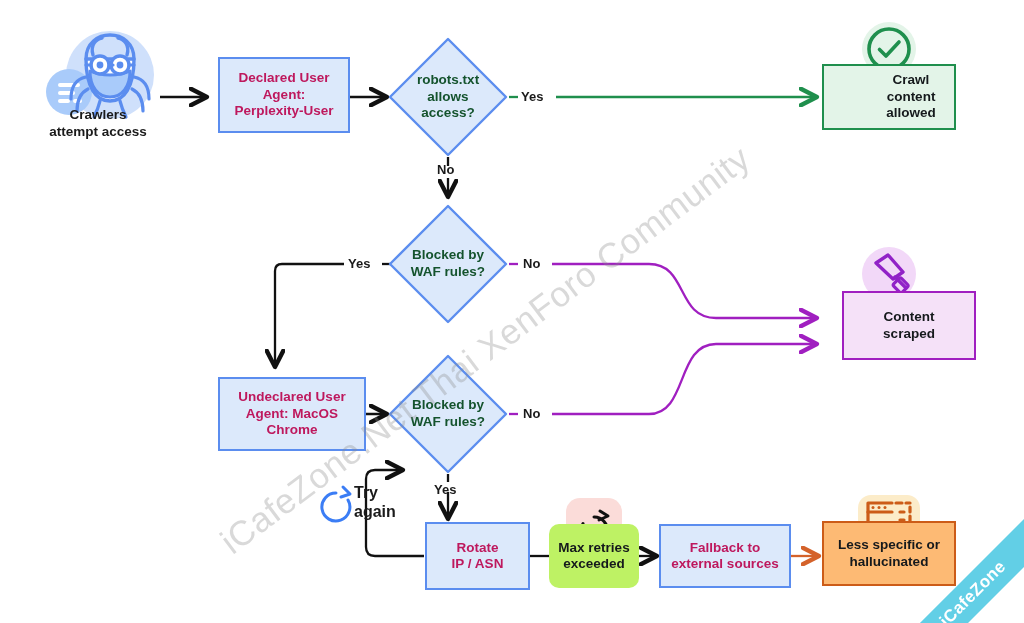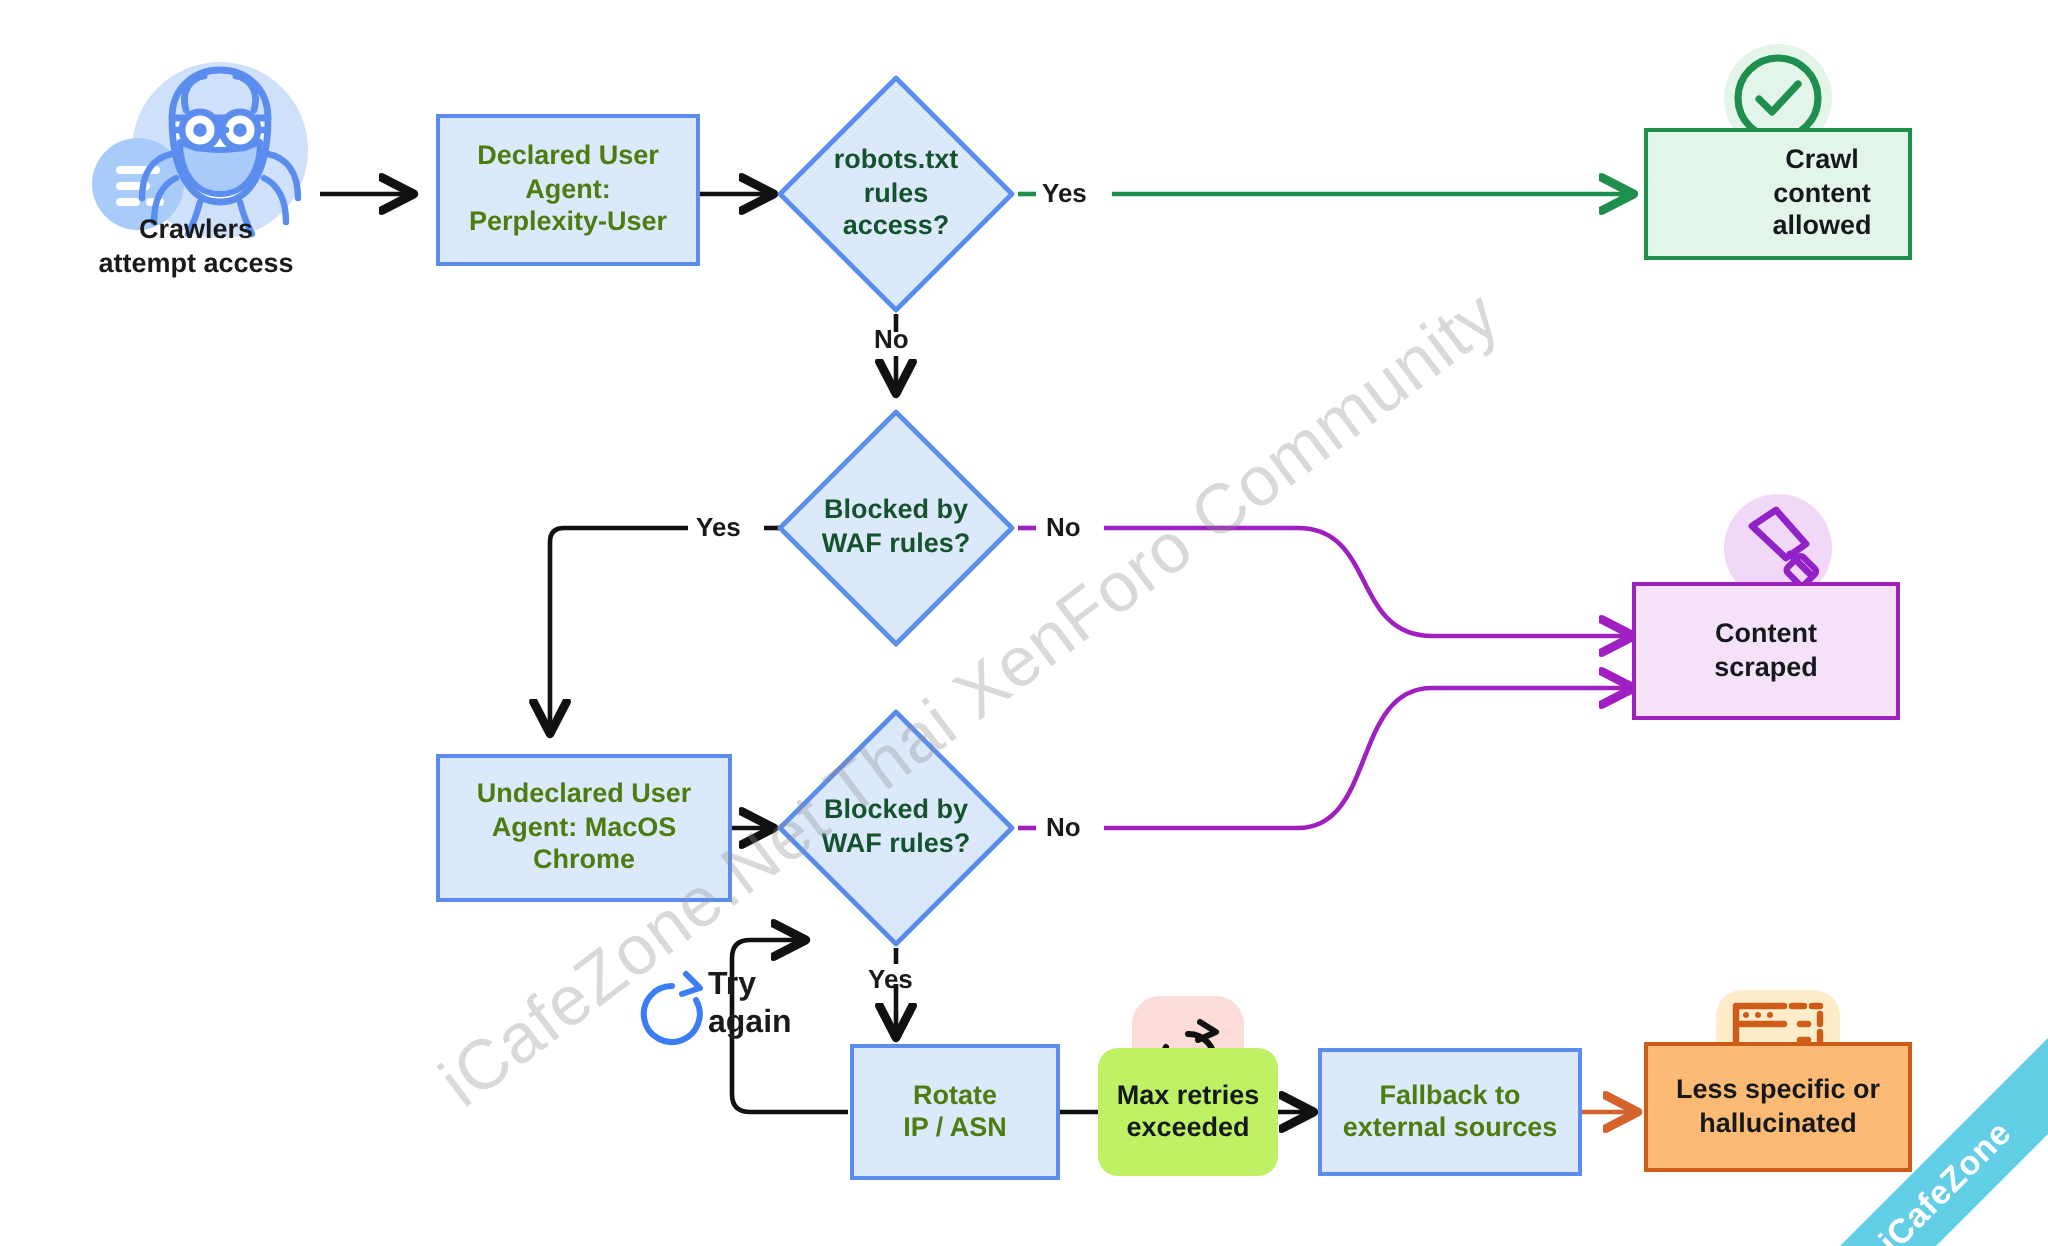--- a/index.html
+++ b/index.html
@@ -25,21 +25,21 @@
     pointer-events: none;
   }
   .node {
     position: absolute;
     box-sizing: border-box;
     display: flex;
     align-items: center;
     justify-content: center;
     text-align: center;
     font-weight: bold;
-    color: #4d7c0f;
+    color: #be185d;
     line-height: 1.22;
   }
   .proc {
     background: #dce9fb;
     border: 2px solid #5b8def;
     font-size: 13.5px;
     padding: 2px 4px;
   }
   .diamond-wrap {
     position: absolute;
@@ -253,21 +253,21 @@
     <div>Perplexity-User</div>
   </div>
 
   <div class="diamond-wrap" style="left:388px; top:37px; width:120px; height:120px;">
     <svg class="diamond-shape" viewBox="0 0 120 120">
       <polygon points="60,2 118,60 60,118 2,60" fill="#dce9fb" stroke="#5b8def" stroke-width="2.4" stroke-linejoin="round"></polygon>
     </svg>
     <div class="diamond-label">
       <div>
         <div>robots.txt</div>
-        <div>rules</div>
+        <div>allows</div>
         <div>access?</div>
       </div>
     </div>
   </div>
 
   <div class="edge-label" style="left:521px; top:89px;">Yes</div>
   <div class="edge-label" style="left:437px; top:162px;">No</div>
 
   <div class="badge-circle" style="left:862px; top:22px; width:54px; height:54px; background:#e3f4e8;">
     <svg viewBox="0 0 54 54" width="54" height="54">
@@ -295,21 +295,21 @@
   <div class="edge-label" style="left:348px; top:256px;">Yes</div>
   <div class="edge-label" style="left:523px; top:256px;">No</div>
 
   <div class="badge-circle" style="left:862px; top:247px; width:54px; height:54px; background:#f2d8f8;">
     <svg viewBox="0 0 54 54" width="54" height="54">
       <path d="M14,16 L26,8 L41,25 L31,32 Z" fill="none" stroke="#9122c7" stroke-width="3.4" stroke-linejoin="round"></path>
       <path d="M33,30 L44,41" fill="none" stroke="#9122c7" stroke-width="3.4" stroke-linecap="round"></path>
       <rect x="33" y="33" width="12" height="11" rx="2" transform="rotate(45 39 38)" fill="none" stroke="#9122c7" stroke-width="3.2" stroke-linejoin="round"></rect>
     </svg>
   </div>
-  <div class="node term-purple" style="left:816px; top:291px; width:134px; height:69px; flex-direction:column;">
+  <div class="node term-purple" style="left:842px; top:291px; width:134px; height:69px; flex-direction:column;">
     <div>Content</div>
     <div>scraped</div>
   </div>
 
   <div class="node proc" style="left:218px; top:377px; width:148px; height:74px; flex-direction:column;">
     <div>Undeclared User</div>
     <div>Agent: MacOS</div>
     <div>Chrome</div>
   </div>
 

